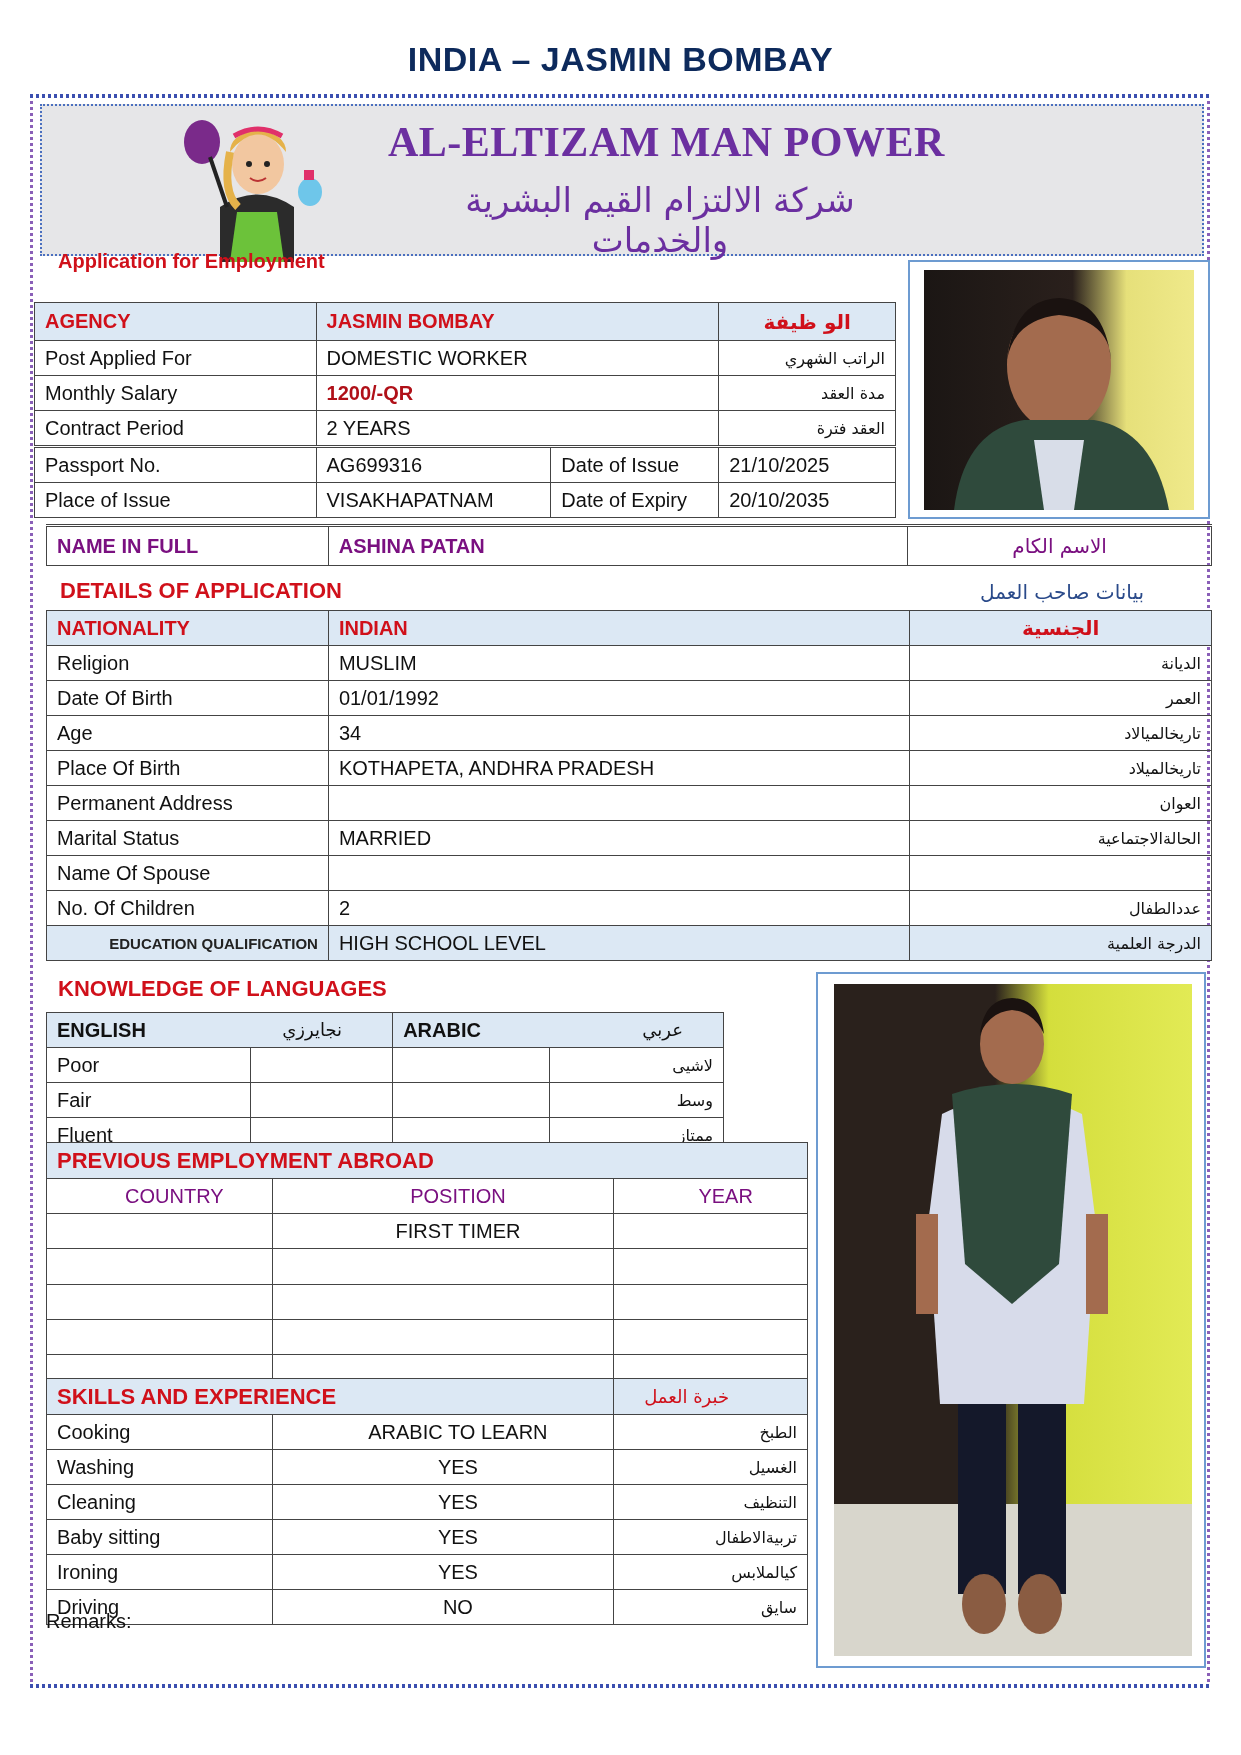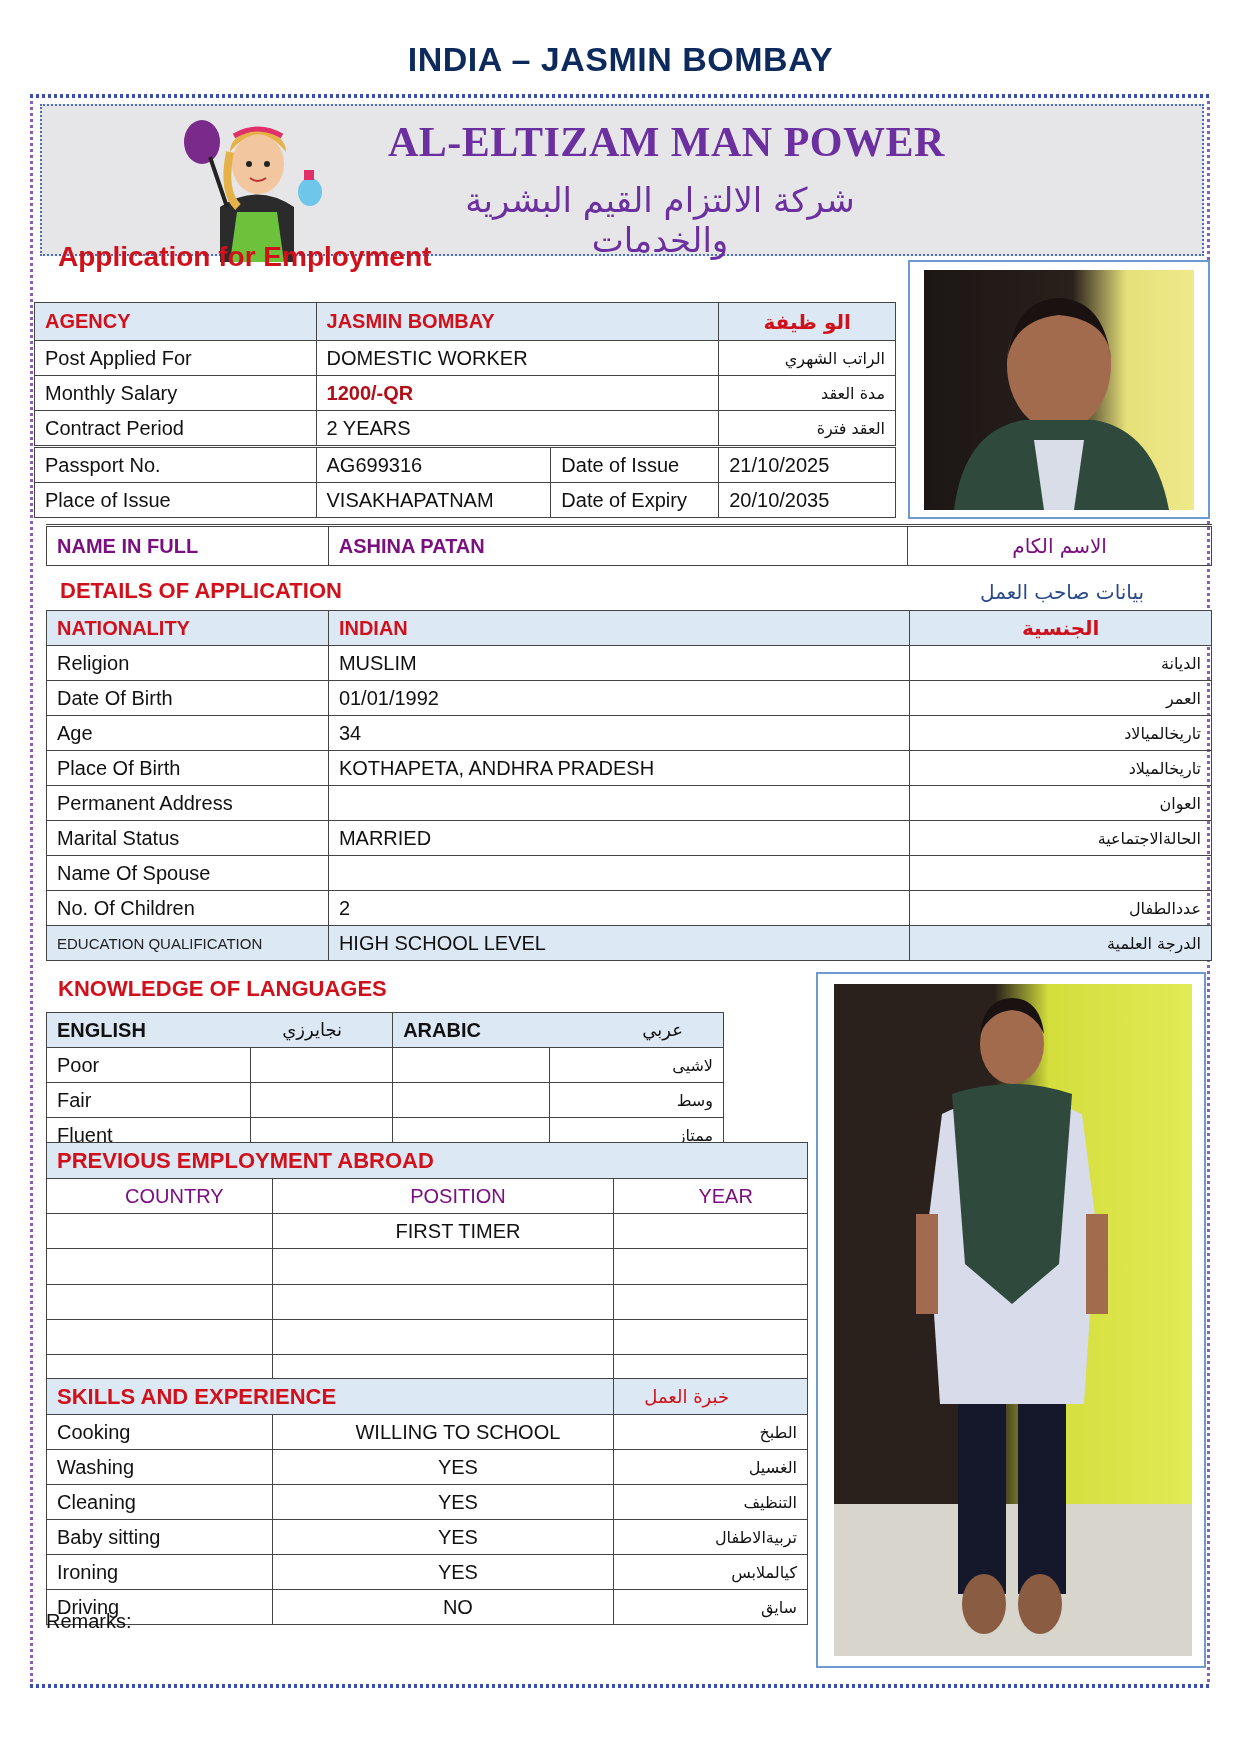--- a/index.html
+++ b/index.html
@@ -11,21 +11,21 @@
     background:
       repeating-linear-gradient(90deg,#3b4fb0 0 3px,#fff 3px 6px) top/100% 4px no-repeat,
       repeating-linear-gradient(90deg,#3b4fb0 0 3px,#fff 3px 6px) bottom/100% 4px no-repeat,
       repeating-linear-gradient(0deg,#8a5fb8 0 3px,#fff 3px 6px) left/3px 100% no-repeat,
       repeating-linear-gradient(0deg,#8a5fb8 0 3px,#fff 3px 6px) right/3px 100% no-repeat;
     box-sizing:border-box; }
   .header-box { position:absolute; left:40px; top:104px; width:1164px; height:152px; background:#e6e6e8; border:2px dotted #4a6fbf; box-sizing:border-box; }
   .logo { position:absolute; left:182px; top:112px; width:152px; height:150px; }
   .company-en { position:absolute; left:388px; top:118px; font-size:42px; font-weight:bold; color:#6b2fa0; letter-spacing:0.5px;font-family:Liberation Serif, serif; }
   .company-ar { position:absolute; left:410px; top:180px; width:500px; text-align:center; font-size:34px; color:#6b2fa0; direction:rtl; font-family:"DejaVu Sans", sans-serif; }
-  .app-title { position:absolute; left:58px; top:241px; font-size:28px; font-weight:bold; color:#d0101a; }
+  .app-title { position:absolute; left:58px; top:250px; font-size:20px; font-weight:bold; color:#d0101a; }
   table { border-collapse:collapse; position:absolute; font-size:20px; }
   td { border:1.5px solid #444; padding:0 10px; height:34px; vertical-align:middle; white-space:nowrap; }
   .hdr td { background:#dce8f4; }
   .red { color:#d0101a; font-weight:bold; }
   .darkred { color:#b01018; font-weight:bold; }
   .purple { color:#7a1080; font-weight:bold; }
   .purple-n { color:#7a1080; }
   .ar { direction:rtl; text-align:right; font-family:"DejaVu Sans", sans-serif; font-size:16px; }
   .ar-lg { font-size:20px;text-align:center; }
   .center { text-align:center;padding-left:40px; }
@@ -184,21 +184,21 @@
     <td>Name Of Spouse</td>
     <td></td>
     <td class="ar"></td>
   </tr>
   <tr>
     <td>No. Of Children</td>
     <td>2</td>
     <td class="ar">عددالطفال</td>
   </tr>
   <tr class="hdr">
-    <td style="font-size:15px; font-weight:normal; color:#222;">EDUCATION QUALIFICATION</td>
+    <td style="font-size:15px; font-weight:bold; color:#222;text-align:right;">EDUCATION QUALIFICATION</td>
     <td>HIGH SCHOOL LEVEL</td>
     <td class="ar">الدرجة العلمية</td>
   </tr>
 </tbody>
   </table>
 
 <div class="section-title" style="left:58px; top:976px;">KNOWLEDGE OF LANGUAGES</div>
 
 <table style="left:46px; top:1012px; width:678px;">
   <colgroup>
@@ -288,21 +288,21 @@
       <col style="width:342px">
       <col style="width:194px">
     </colgroup>
   <tbody>
       <tr class="hdr" style="height:36px;">
     <td colspan="2" class="red" style="font-size:22px;">SKILLS AND EXPERIENCE</td>
     <td style="color:#d0101a; font-family:'DejaVu Sans',sans-serif; font-size:18px; direction:rtl; text-align:left; padding-left:30px;">خبرة العمل</td>
   </tr>
   <tr style="height:34px;">
     <td>Cooking</td>
-    <td class="center">WILLING TO SCHOOL</td>
+    <td class="center">ARABIC TO LEARN</td>
     <td class="ar">الطبخ</td>
   </tr>
   <tr style="height:32px;">
     <td>Washing</td>
     <td class="center">YES</td>
     <td class="ar">الغسيل</td>
   </tr>
   <tr style="height:32px;">
     <td>Cleaning</td>
     <td class="center">YES</td>

